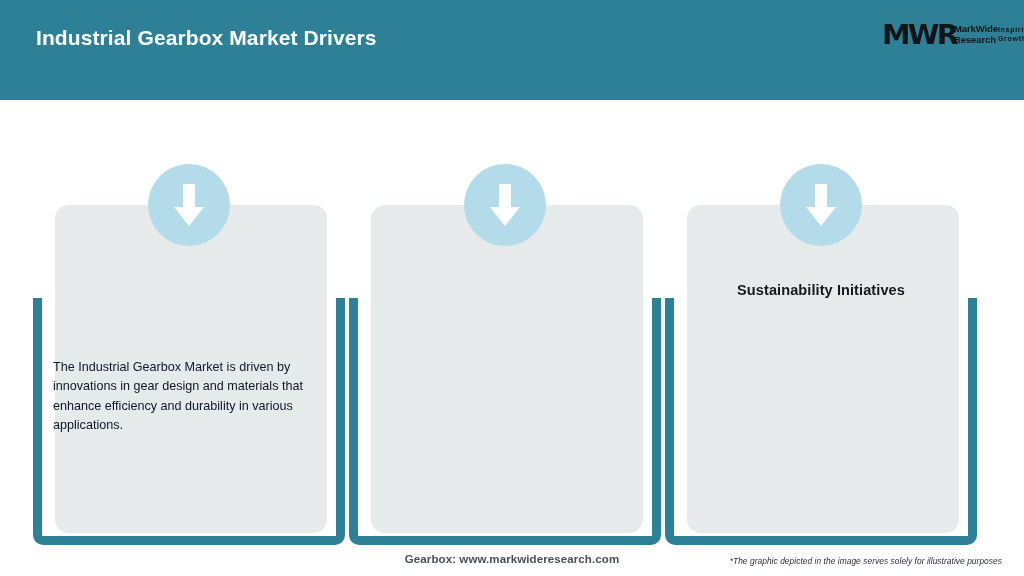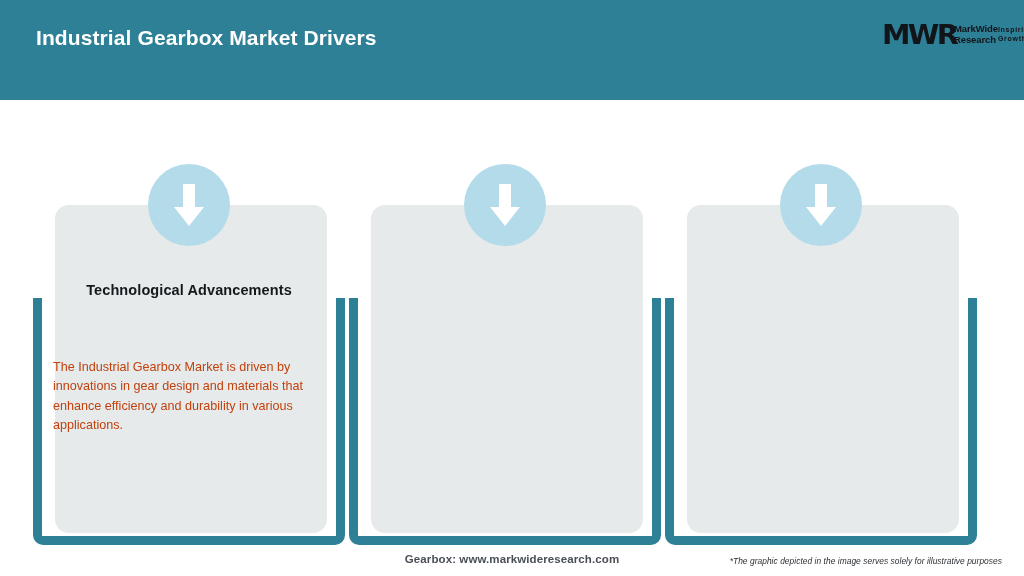--- a/index.html
+++ b/index.html
@@ -145,21 +145,21 @@
     letter-spacing: 0.1px;
   }
 
   .card-body {
     position: absolute;
     left: 20px;
     right: 14px;
     top: 228px;
     font-size: 12.6px;
     line-height: 19.3px;
-    color: #c2410c;
+    color: #0f172a;
     text-align: left;
   }
 
   
   .source {
     position: absolute;
     left: 0;
     top: 553px;
     width: 1024px;
     text-align: center;
@@ -195,21 +195,20 @@
 <div class="cards">
 
   <div class="card-wrap c0">
     <div class="frame"></div>
     <div class="card"></div>
     <div class="icon-circle">
       <svg width="38" height="46" viewBox="0 0 38 46" aria-hidden="true">
         <path d="M13 2 L25 2 L25 25 L34 25 L19 44 L4 25 L13 25 Z" fill="#ffffff"></path>
       </svg>
     </div>
-    <div class="card-title">Technological Advancements</div>
     <div class="card-body">The Industrial Gearbox Market is driven by innovations in gear design and materials that enhance efficiency and durability in various applications.</div>
   </div>
 
   <div class="card-wrap c1">
     <div class="frame"></div>
     <div class="card"></div>
     <div class="icon-circle">
       <svg width="38" height="46" viewBox="0 0 38 46" aria-hidden="true">
         <path d="M13 2 L25 2 L25 25 L34 25 L19 44 L4 25 L13 25 Z" fill="#ffffff"></path>
       </svg>
@@ -217,18 +216,19 @@
   </div>
 
   <div class="card-wrap c2">
     <div class="frame"></div>
     <div class="card"></div>
     <div class="icon-circle">
       <svg width="38" height="46" viewBox="0 0 38 46" aria-hidden="true">
         <path d="M13 2 L25 2 L25 25 L34 25 L19 44 L4 25 L13 25 Z" fill="#ffffff"></path>
       </svg>
     </div>
+    <div class="card-title">Sustainability Initiatives</div>
   </div>
 
 </div>
 
 <div class="source">Gearbox: www.markwideresearch.com</div>
 <div class="disclaimer">*The graphic depicted in the image serves solely for illustrative purposes</div>
 
 </body></html>

